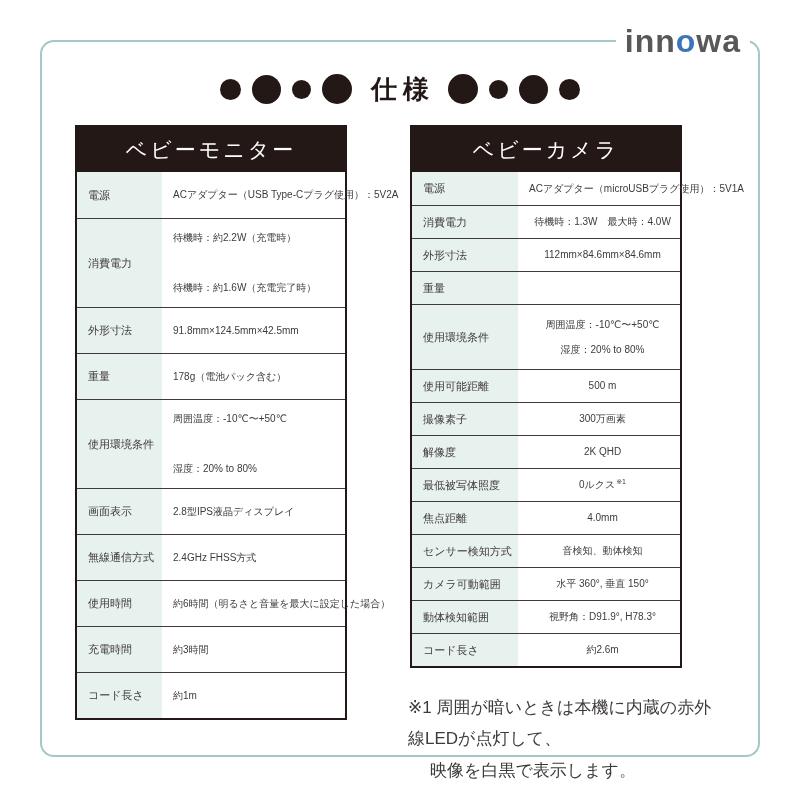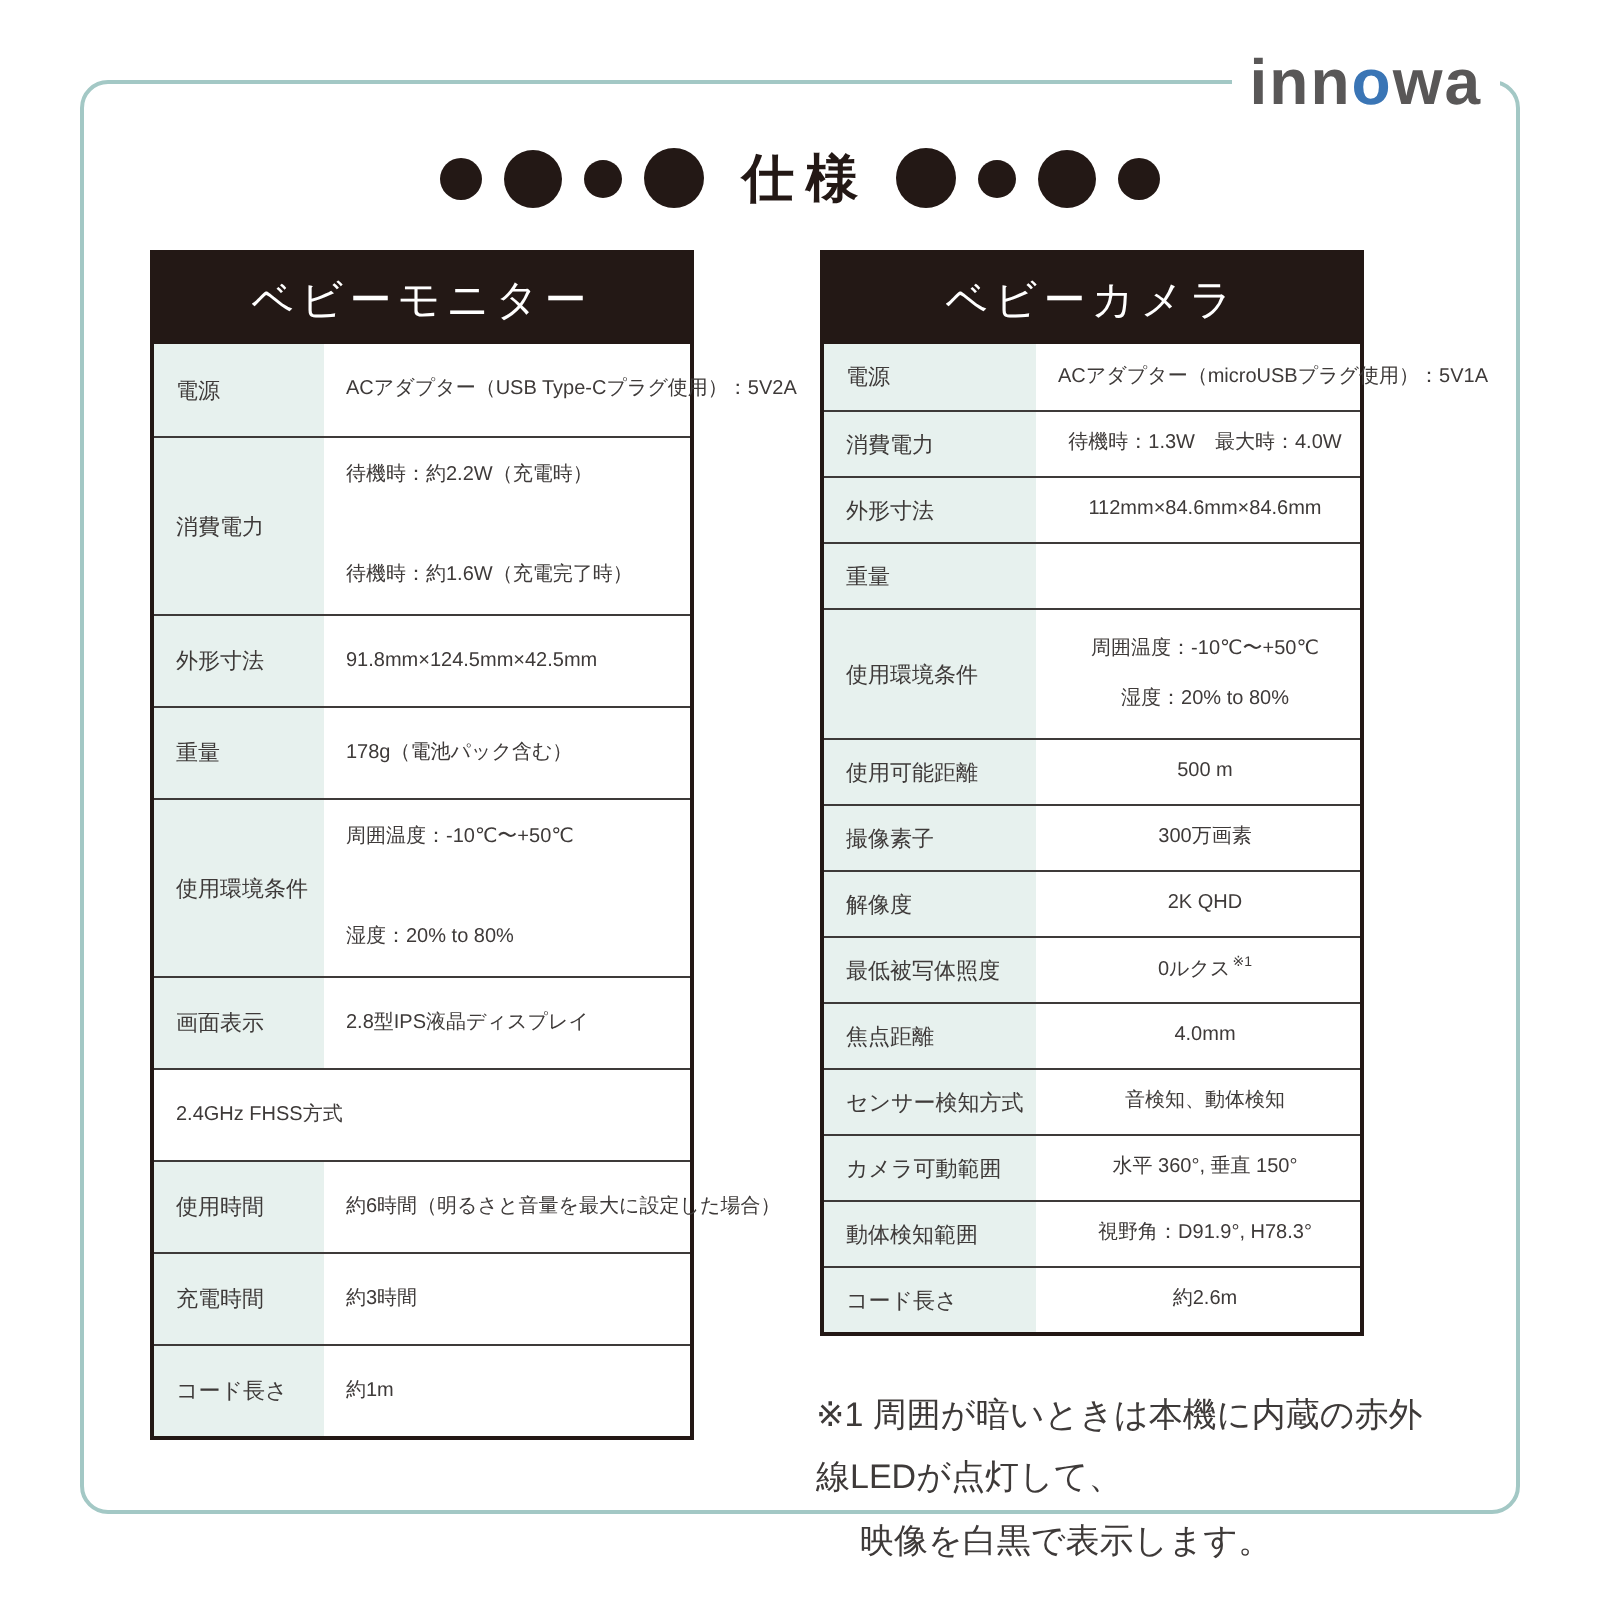--- a/index.html
+++ b/index.html
@@ -105,20 +105,21 @@
           <div class="vline">湿度：20% to 80%</div>
         </div>
       </div>
       <div class="row">
         <div class="cell-label">画面表示</div>
         <div class="cell-value">
           <div class="vline">2.8型IPS液晶ディスプレイ</div>
         </div>
       </div>
       <div class="row">
+        <div class="cell-label">無線通信方式</div>
         <div class="cell-value">
           <div class="vline">2.4GHz FHSS方式</div>
         </div>
       </div>
       <div class="row">
         <div class="cell-label">使用時間</div>
         <div class="cell-value">
           <div class="vline">約6時間（明るさと音量を最大に設定した場合）</div>
         </div>
       </div>

